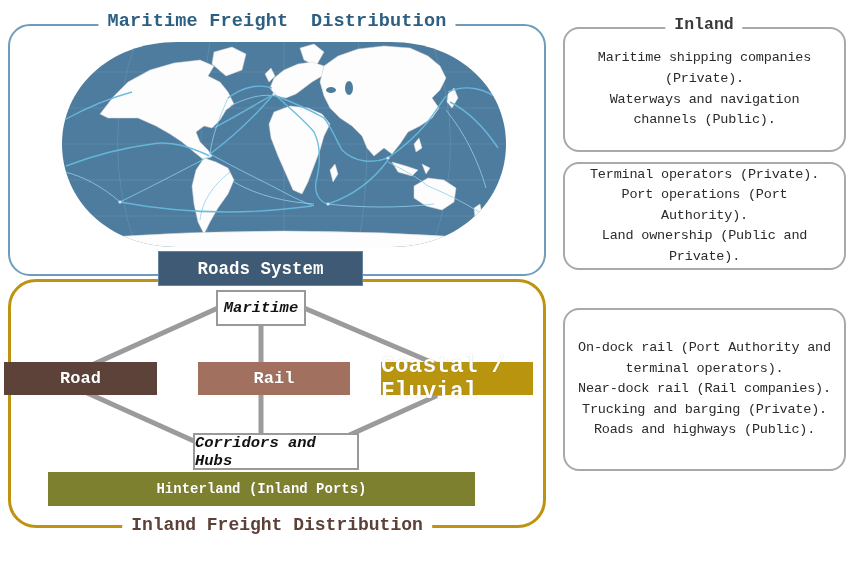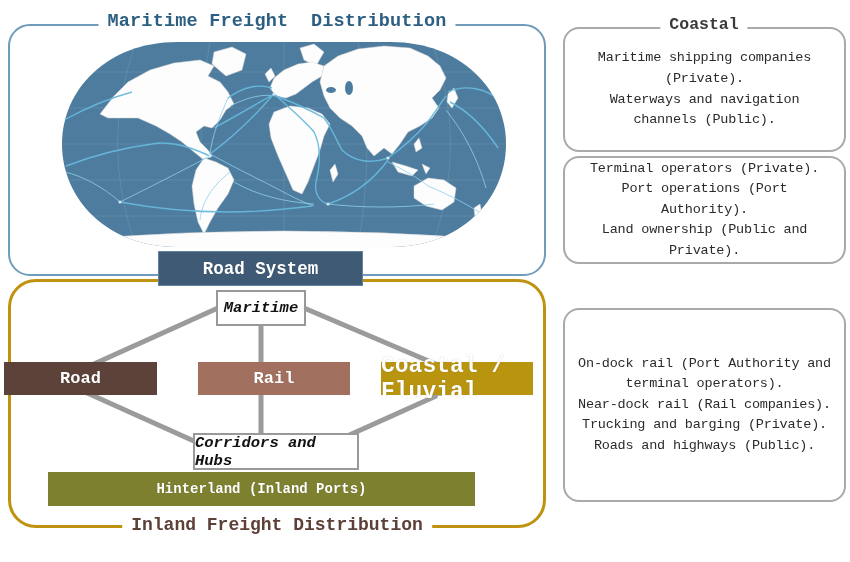--- a/index.html
+++ b/index.html
@@ -157,50 +157,50 @@
           <circle class="hub" cx="58" cy="166" r="1.6"></circle>
           <circle class="hub" cx="148" cy="120" r="1.6"></circle>
           <circle class="hub" cx="212" cy="58" r="1.6"></circle>
           <circle class="hub" cx="266" cy="168" r="1.6"></circle>
           <circle class="hub" cx="326" cy="122" r="1.6"></circle>
         </g>
       </g>
     </svg>
   </div>
 
-  <div class="bar port-system">Road System</div>
+  <div class="bar port-system">Roads System</div>
 
   <div class="frame inland-frame"></div>
   <div class="legend legend-inland">Inland Freight Distribution</div>
 
   <div class="node gateways">Maritime</div>
   <div class="bar road">Road</div>
   <div class="bar rail">Rail</div>
   <div class="bar coastal">Coastal / Fluvial</div>
   <div class="node corridors">Corridors and Hubs</div>
   <div class="bar hinterland">Hinterland (Inland Ports)</div>
 
-  <div class="legend legend-actors">Coastal</div>
+  <div class="legend legend-actors">Inland</div>
 
   <div class="actor-box" style="top:27px;height:125px;">
     <div class="actor-lines">
       <div>Maritime shipping companies (Private).</div>
       <div>Waterways and navigation channels (Public).</div>
     </div>
   </div>
 
-  <div class="actor-box" style="top:156px;height:108px;">
+  <div class="actor-box" style="top:162px;height:108px;">
     <div class="actor-lines">
       <div>Terminal operators (Private).</div>
       <div>Port operations (Port Authority).</div>
       <div>Land ownership (Public and Private).</div>
     </div>
   </div>
 
-  <div class="actor-box" style="top:308px;height:194px;">
+  <div class="actor-box" style="top:308px;height:163px;">
     <div class="actor-lines">
       <div>On-dock rail (Port Authority and terminal operators).</div>
       <div>Near-dock rail (Rail companies).</div>
       <div>Trucking and barging (Private).</div>
       <div>Roads and highways (Public).</div>
     </div>
   </div>
 
 </div>
 

